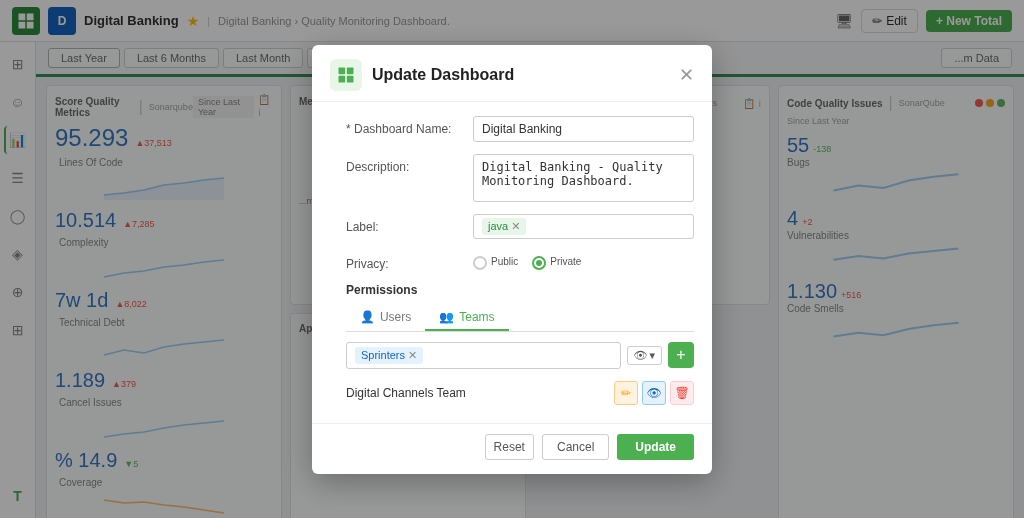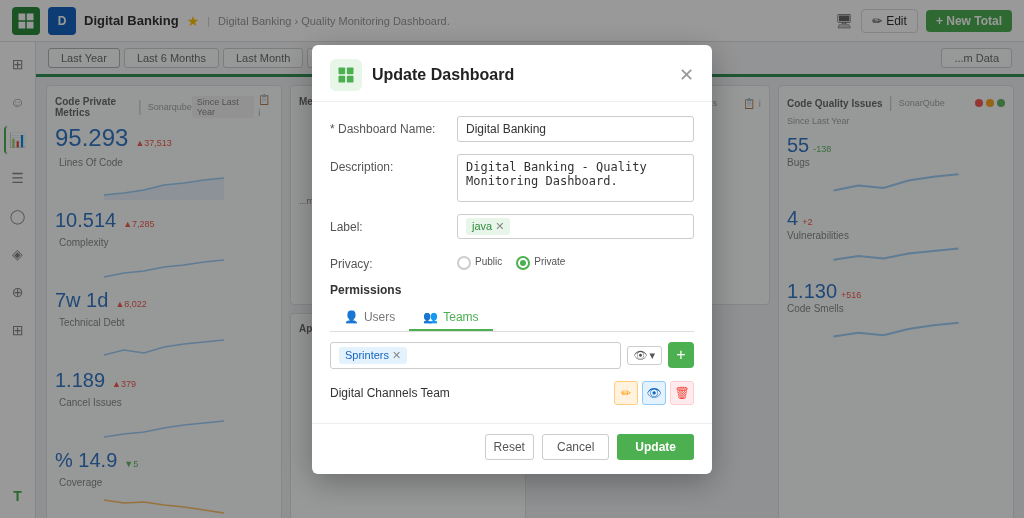--- a/index.html
+++ b/index.html
@@ -61,21 +61,21 @@
     .merged-prs { background: #fff; }
 
     
     .overlay { position: fixed; top: 0; left: 0; width: 100%; height: 100%; background: rgba(0,0,0,0.4); z-index: 100; display: flex; align-items: center; justify-content: center; }
     .modal { background: white; border-radius: 6px; width: 400px; box-shadow: 0 8px 32px rgba(0,0,0,0.3); }
     .modal-header { display: flex; align-items: center; justify-content: space-between; padding: 14px 18px 10px; border-bottom: 1px solid #eee; }
     .modal-header-left { display: flex; align-items: center; gap: 10px; }
     .modal-icon { width: 32px; height: 32px; background: #e8f5e9; border-radius: 6px; display: flex; align-items: center; justify-content: center; }
     .modal-title { font-size: 16px; font-weight: 600; color: #222; }
     .modal-close { font-size: 18px; color: #999; cursor: pointer; }
-    .modal-body { padding: 14px 18px; }
+    .modal-body { padding: 14px 18px; margin-left: 16px; }
     .form-row { display: flex; align-items: flex-start; margin-bottom: 12px; gap: 12px; }
     .form-label { width: 115px; font-size: 12px; color: #555; padding-top: 6px; flex-shrink: 0; }
     .form-control { flex: 1; border: 1px solid #ccc; border-radius: 3px; padding: 5px 8px; font-size: 12px; color: #333; outline: none; }
     textarea.form-control { resize: none; height: 48px; }
     .tag-input { flex: 1; border: 1px solid #ccc; border-radius: 3px; padding: 3px 8px; display: flex; align-items: center; gap: 4px; flex-wrap: wrap; }
     .tag { background: #e8f5e9; color: #2d8c3c; font-size: 11px; padding: 2px 6px; border-radius: 3px; display: flex; align-items: center; gap: 3px; }
     .tag-close { cursor: pointer; color: #888; }
     .radio-group { display: flex; align-items: center; gap: 14px; padding-top: 5px; }
     .radio-option { display: flex; align-items: flex-start; gap: 4px; font-size: 10px; color: #555; cursor: pointer; }
     .radio-circle { width: 14px; height: 14px; border-radius: 50%; border: 2px solid #ccc; }
@@ -179,21 +179,21 @@
       <button class="filter-btn">Last 2...</button>
       <div style="flex:1"></div>
       <button class="filter-btn">...m Data</button>
     </div>
 
     <div class="dashboard">
 
       <div class="widget" style="grid-row: span 2;">
         <div class="widget-header">
           <div class="widget-header-left">
-            <span class="widget-title">Code Private Metrics</span>
+            <span class="widget-title">Score Quality Metrics</span>
             <span class="pipe">|</span>
             <span class="widget-subtitle">Sonarqube</span>
           </div>
           <div style="display:flex;align-items:center;gap:4px;">
             <span class="since-badge">Since Last Year</span>
             <span class="widget-menu">📋 ℹ</span>
           </div>
         </div>
 
         

